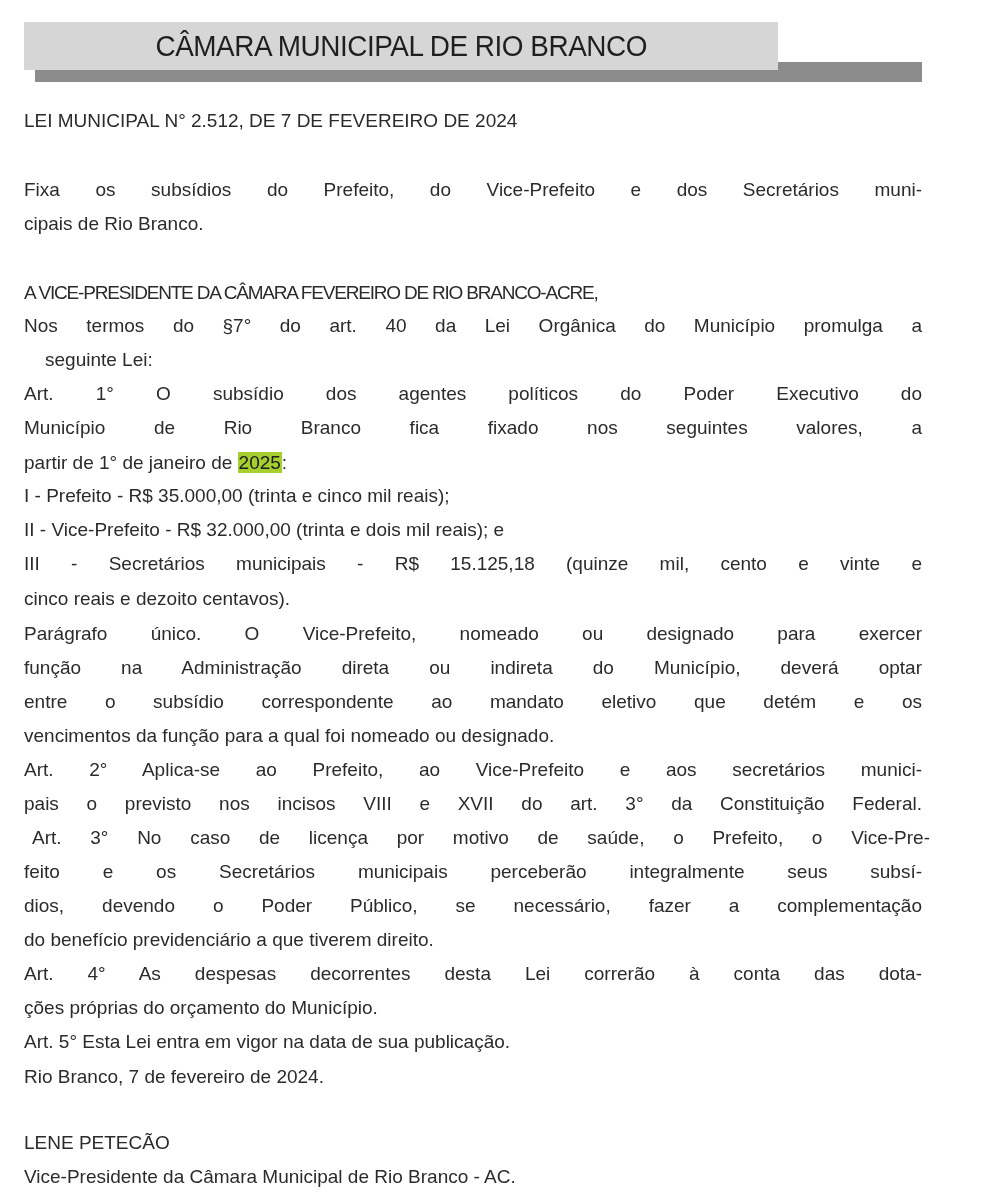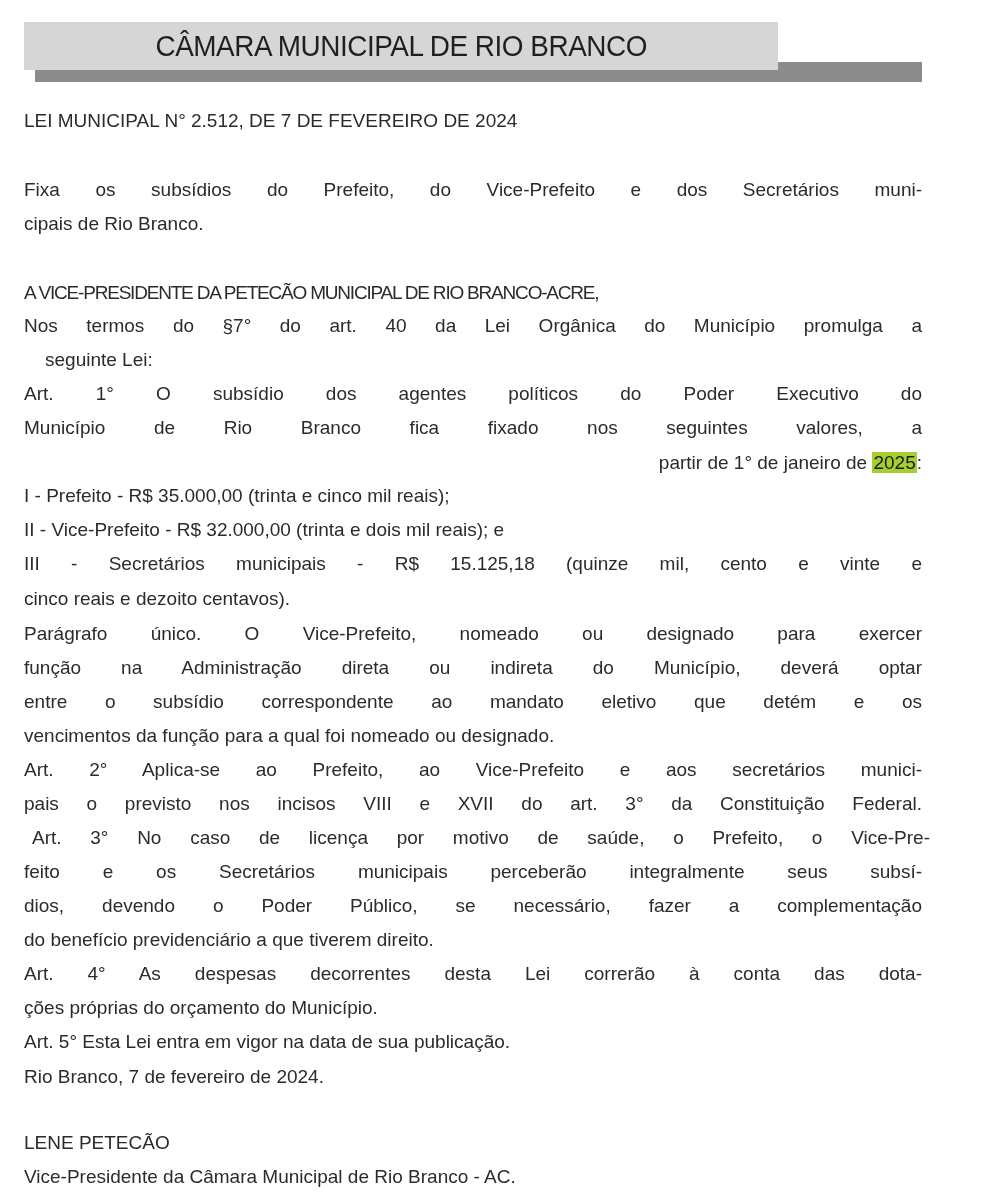--- a/index.html
+++ b/index.html
@@ -75,27 +75,27 @@
     <span class="header-title">CÂMARA MUNICIPAL DE RIO BRANCO</span>
   </div>
 </div>
 
 <div>
   <div class="line" style="top:106px;">LEI MUNICIPAL N° 2.512, DE 7 DE FEVEREIRO DE 2024</div>
 
   <div class="line just" style="top:175px;">Fixa os subsídios do Prefeito, do Vice-Prefeito e dos Secretários muni-</div>
   <div class="line" style="top:209px;">cipais de Rio Branco.</div>
 
-  <div class="line condensed" style="top:278px;">A VICE-PRESIDENTE DA PETECÃO MUNICIPAL DE RIO BRANCO-ACRE,</div>
+  <div class="line condensed" style="top:278px;">A VICE-PRESIDENTE DA CÂMARA FEVEREIRO DE RIO BRANCO-ACRE,</div>
   <div class="line just" style="top:311px;">Nos termos do §7° do art. 40 da Lei Orgânica do Município promulga a</div>
   <div class="line" style="top:345px;margin-left:21px;">seguinte Lei:</div>
 
   <div class="line just" style="top:379px;">Art. 1° O subsídio dos agentes políticos do Poder Executivo do</div>
   <div class="line just" style="top:413px;">Município de Rio Branco fica fixado nos seguintes valores, a</div>
-  <div class="line" style="top:448px;text-align:right;"><span>partir de 1° de janeiro de </span><span class="hl">2025</span><span>:</span></div>
+  <div class="line" style="top:448px;"><span>partir de 1° de janeiro de </span><span class="hl">2025</span><span>:</span></div>
 
   <div class="line" style="top:481px;">I - Prefeito - R$ 35.000,00 (trinta e cinco mil reais);</div>
   <div class="line" style="top:515px;">II - Vice-Prefeito - R$ 32.000,00 (trinta e dois mil reais); e</div>
   <div class="line just" style="top:549px;">III - Secretários municipais - R$ 15.125,18 (quinze mil, cento e vinte e</div>
   <div class="line" style="top:584px;">cinco reais e dezoito centavos).</div>
 
   <div class="line just" style="top:619px;">Parágrafo único. O Vice-Prefeito, nomeado ou designado para exercer</div>
   <div class="line just" style="top:653px;">função na Administração direta ou indireta do Município, deverá optar</div>
   <div class="line just" style="top:687px;">entre o subsídio correspondente ao mandato eletivo que detém e os</div>
   <div class="line" style="top:721px;">vencimentos da função para a qual foi nomeado ou designado.</div>

